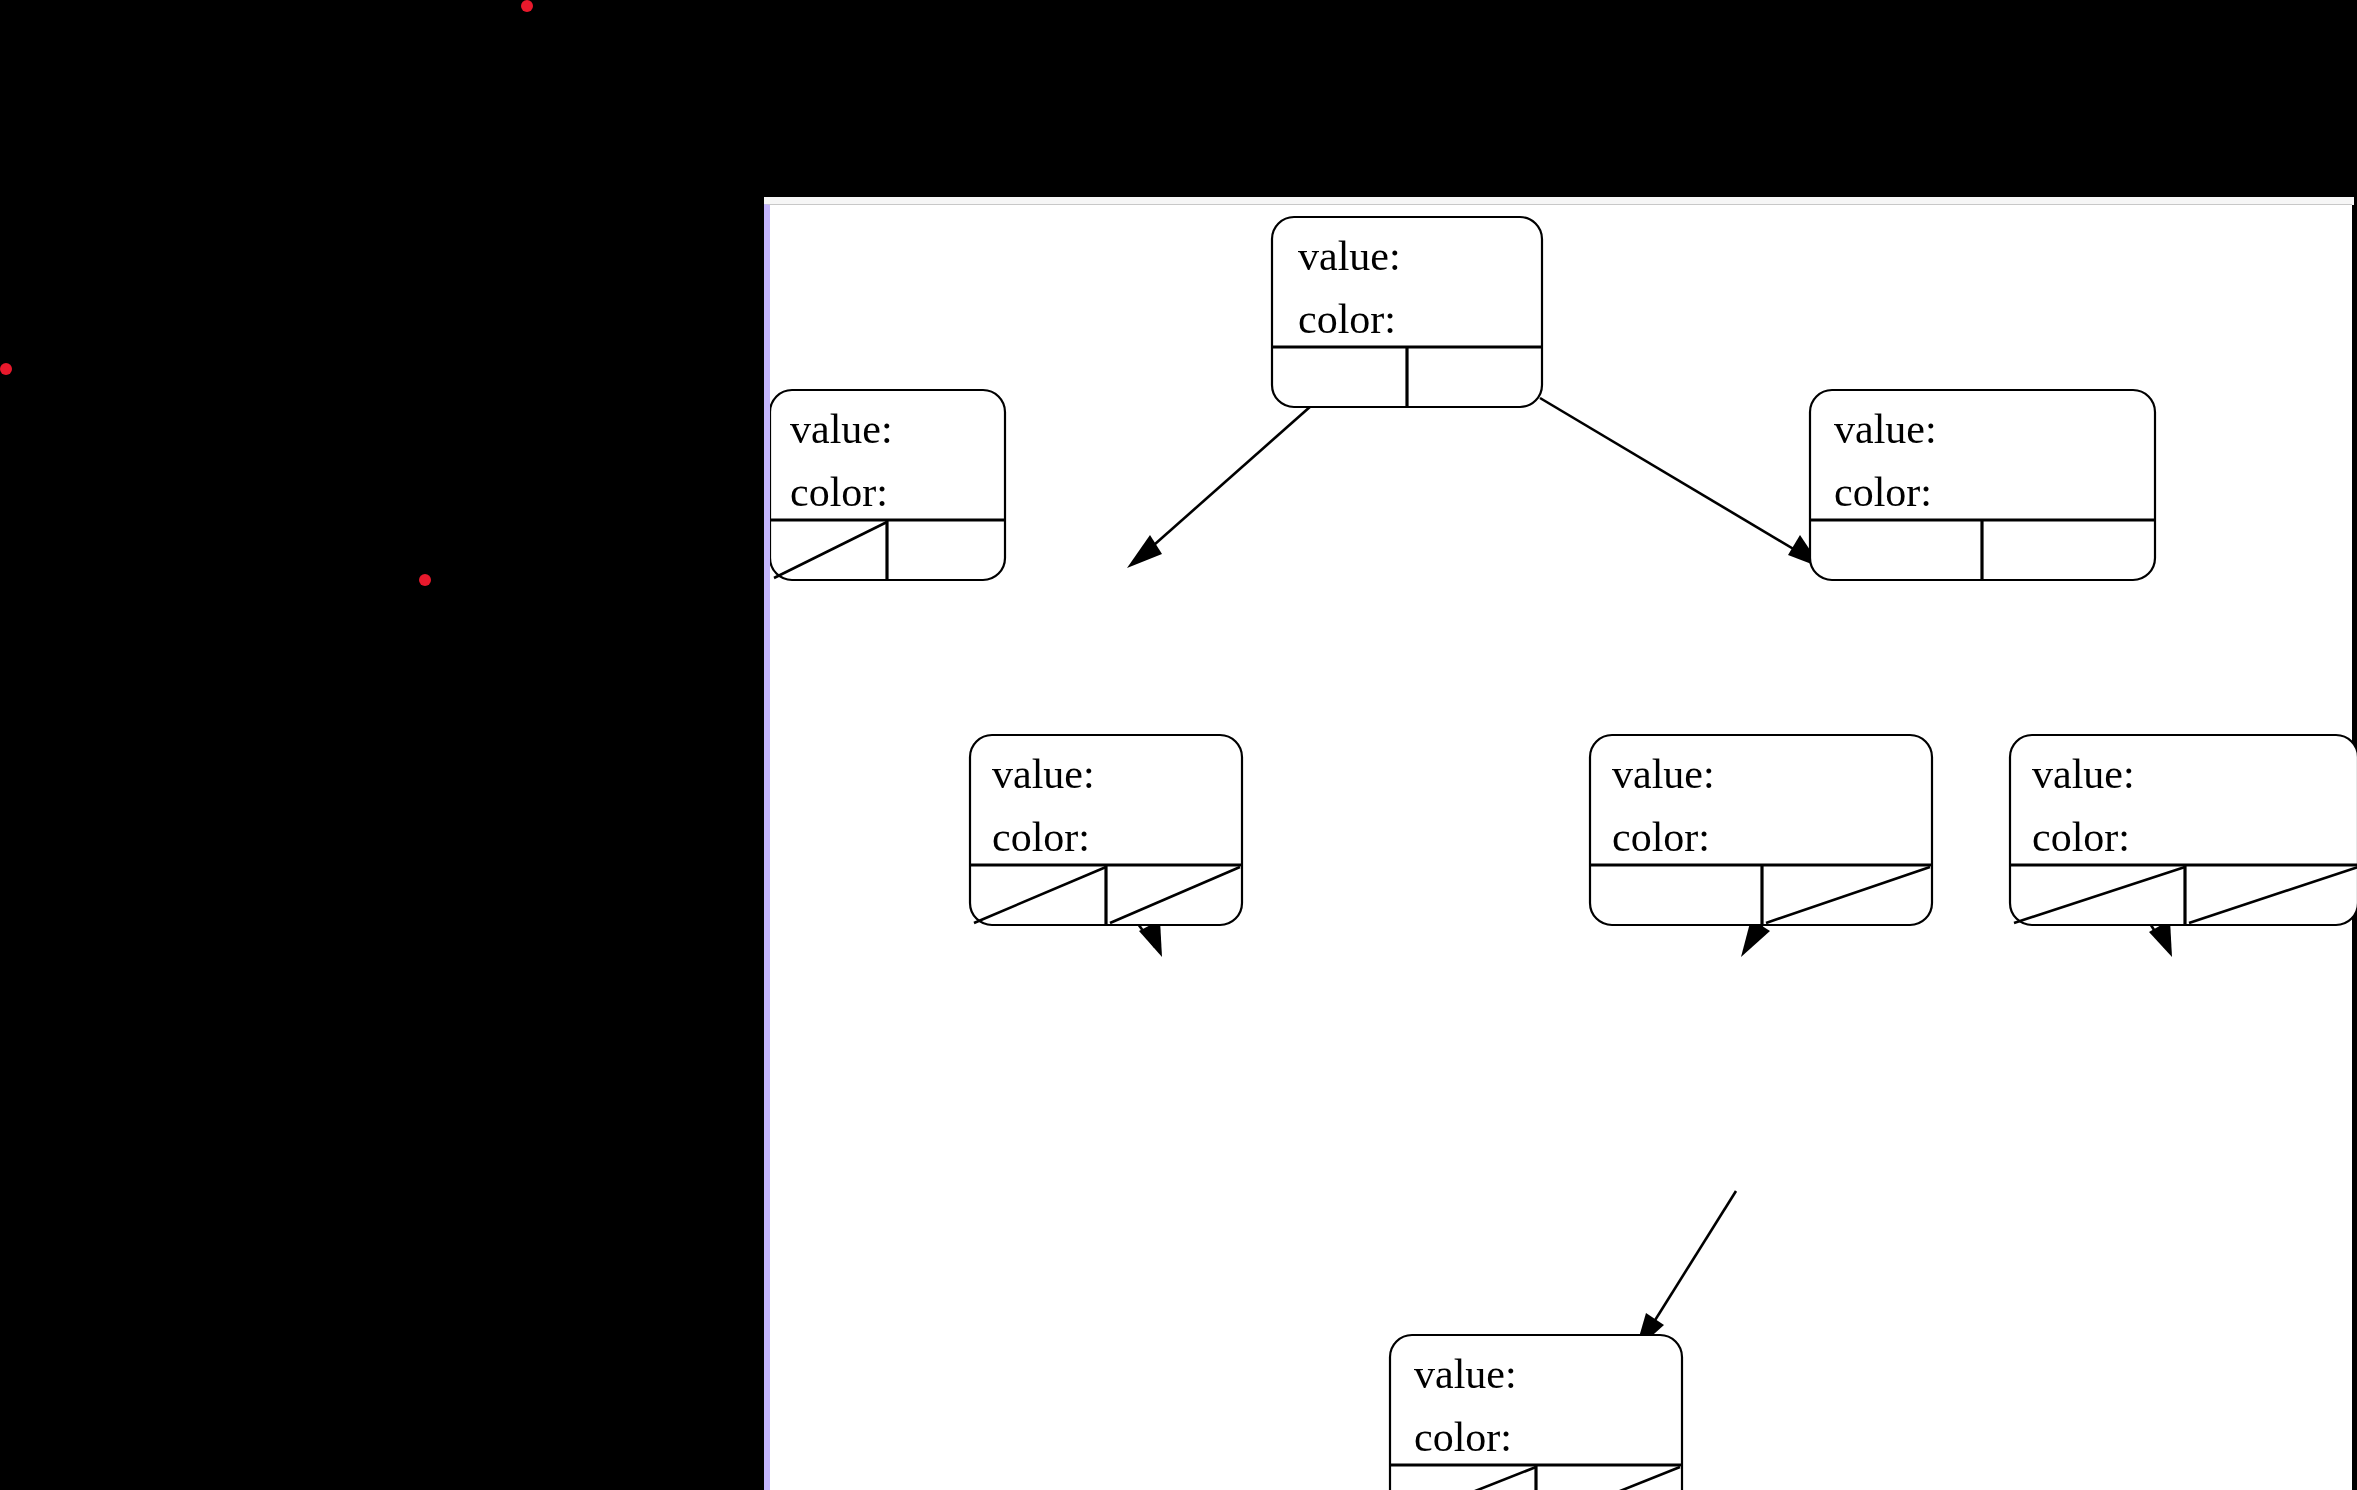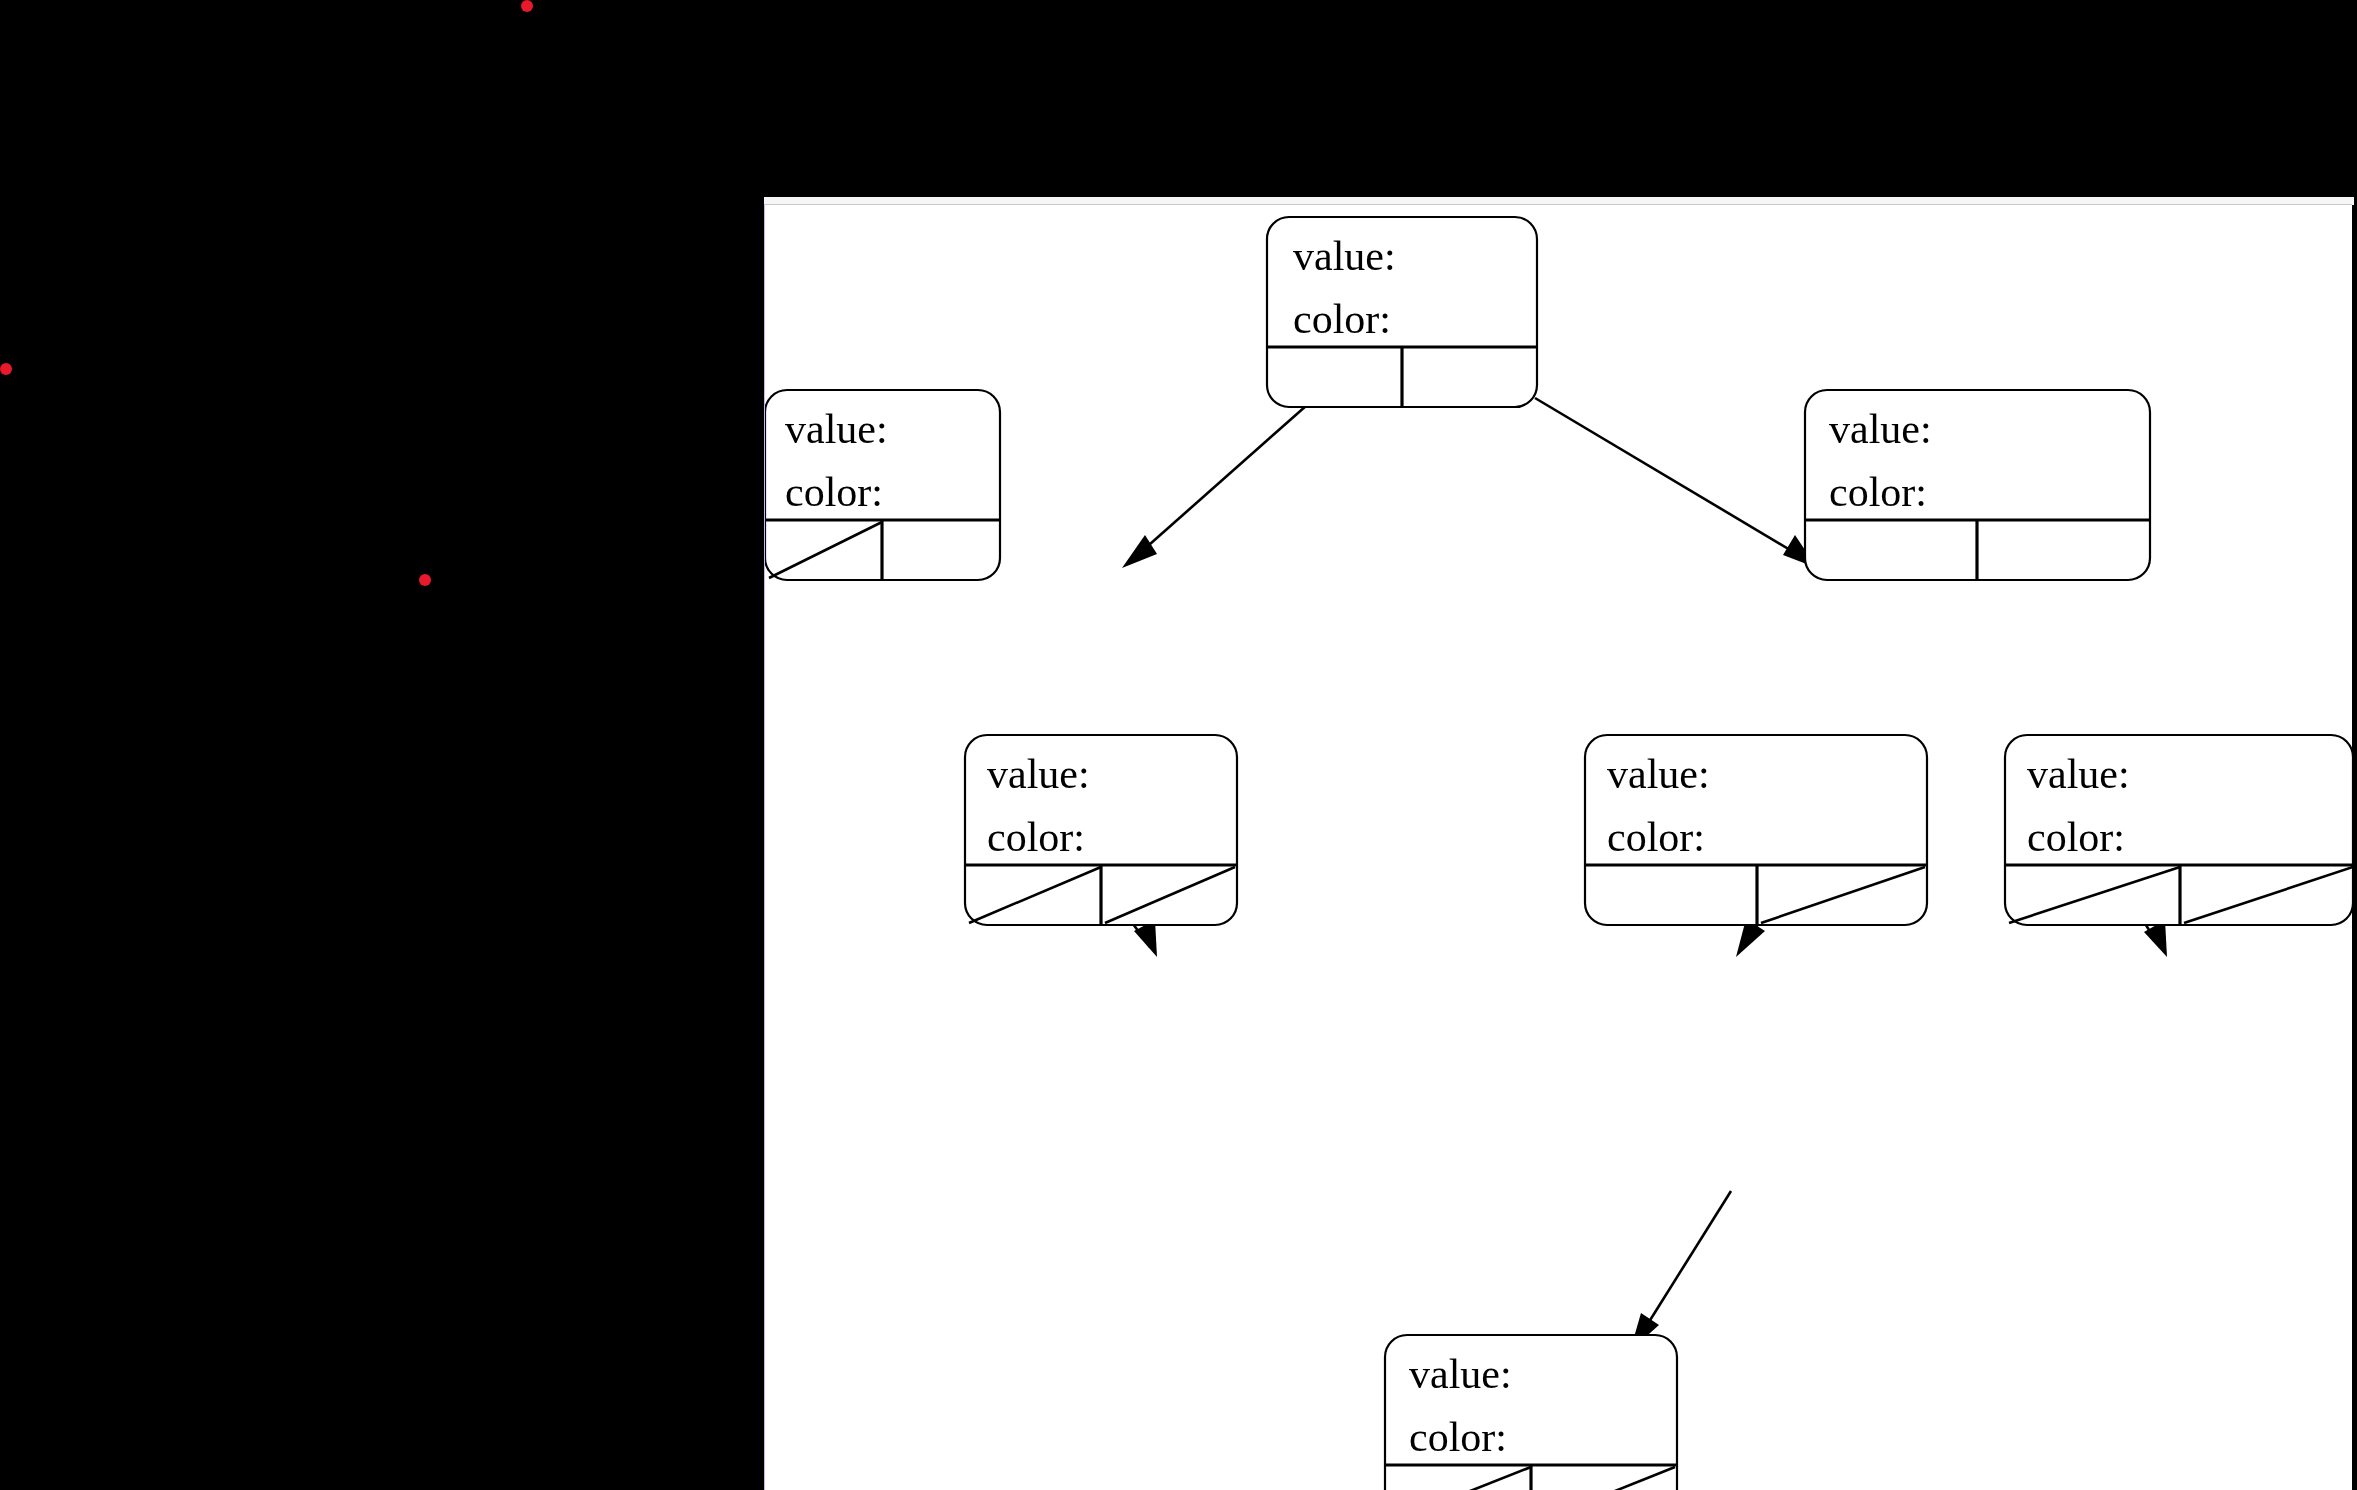--- a/index.html
+++ b/index.html
@@ -33,21 +33,21 @@
 
   
   #canvas-panel {
     position: absolute;
     left: 764px;
     top: 204px;
     width: 1588px;
     height: 1286px;
     background: #ffffff;
     border-top: 1px solid #c8c8c8;
-    border-left: 1px solid #c4b5fd;
+    border-left: 6px solid #c4b5fd;
     box-sizing: border-box;
   }
   #panel-topstrip {
     position: absolute;
     left: 764px;
     top: 197px;
     width: 1590px;
     height: 8px;
     background: #f6f6f6;
   }

